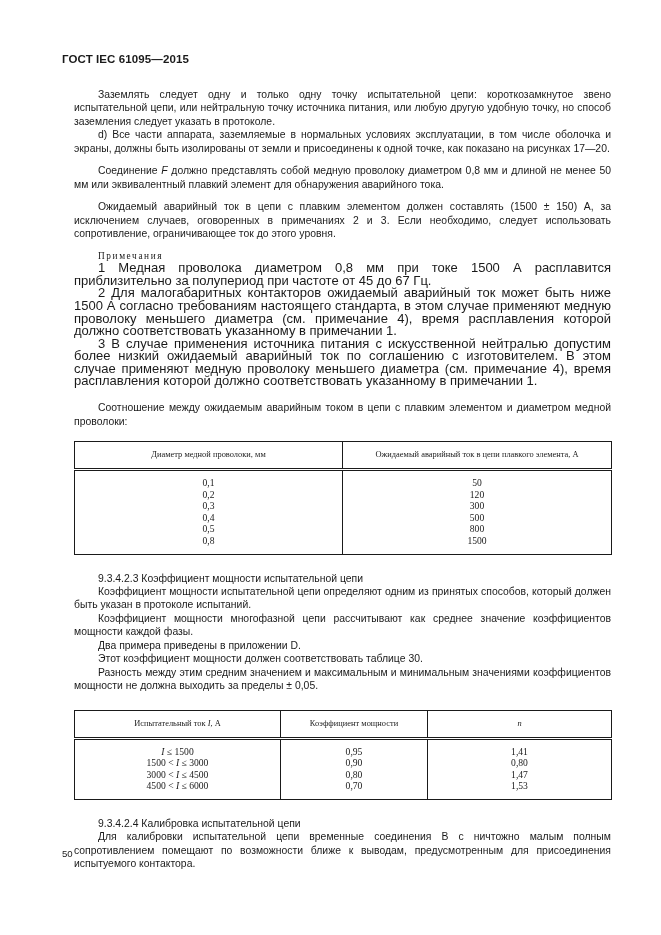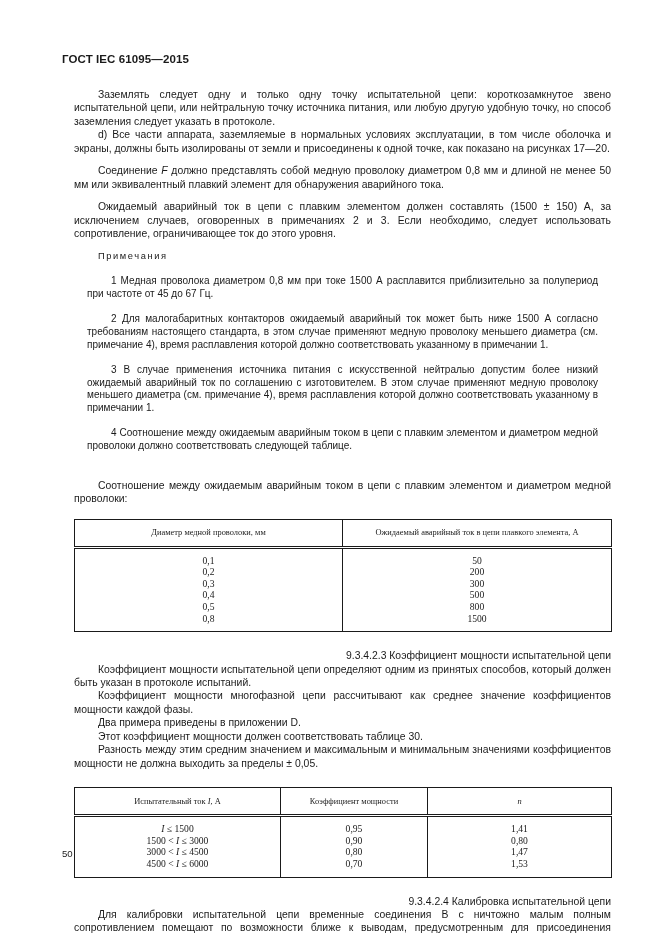--- a/index.html
+++ b/index.html
@@ -51,24 +51,25 @@
     letter-spacing: 0.01px;
   }
 
   
   .notes-title {
     margin: 9px 0 0 0;
     font-size: 9.3px;
     line-height: 12.6px;
     text-indent: 24px;
     letter-spacing: 1.6px;
+    font-family: Liberation Serif, serif;
   }
   p.note-par {
-    margin: 13px;
-    font-size: 10px;
+    margin: 0;
+    font-size: 13px;
     line-height: 12.6px;
     text-align: justify;
     text-indent: 24px;
   }
 
   .gap-sm { height: 9px; }
   .gap-md { height: 13px; }
   .gap-lg { height: 17px; }
 
   
@@ -120,21 +121,20 @@
   .table-caption .tcap-word {
     letter-spacing: 2.1px;
   }
 
   
   .sec-head {
     font-size: 10.4px;
     line-height: 13.45px;
     text-indent: 24px;
     margin: 0;
-    text-align: right;
   }
 
   
   .page-number {
     position: absolute;
     left: 62px;
     top: 848px;
     font-size: 9.6px;
   }
 
@@ -159,21 +159,20 @@
 
     <div class="gap-sm"></div>
 
     <p class="body-par">Ожидаемый аварийный ток в цепи с плавким элементом должен составлять (1500 ± 150) А, за исключением случаев, оговоренных в примечаниях 2 и 3. Если необходимо, следует использовать сопротивление, ограничивающее ток до этого уровня.</p>
 
     <div class="notes-title">Примечания</div>
 
     <p class="note-par">1 Медная проволока диаметром 0,8 мм при токе 1500 А расплавится приблизительно за полупериод при частоте от 45 до 67 Гц.</p>
     <p class="note-par">2 Для малогабаритных контакторов ожидаемый аварийный ток может быть ниже 1500 А согласно требованиям настоящего стандарта, в этом случае применяют медную проволоку меньшего диаметра (см. примечание 4), время расплавления которой должно соответствовать указанному в примечании 1.</p>
     <p class="note-par">3 В случае применения источника питания с искусственной нейтралью допустим более низкий ожидаемый аварийный ток по соглашению с изготовителем. В этом случае применяют медную проволоку меньшего диаметра (см. примечание 4), время расплавления которой должно соответствовать указанному в примечании 1.</p>
-    <p class="note-par">4 Соотношение между ожидаемым аварийным током в цепи с плавким элементом и диаметром медной проволоки должно соответствовать следующей таблице.</p>
 
     <div class="gap-md"></div>
 
     <p class="body-par">Соотношение между ожидаемым аварийным током в цепи с плавким элементом и диаметром медной проволоки:</p>
 
     <div class="gap-md"></div>
 
     <table class="gost-table">
       <colgroup>
         <col style="width:268px">
@@ -193,21 +192,21 @@
                 <span>0,2</span>
                 <span>0,3</span>
                 <span>0,4</span>
                 <span>0,5</span>
                 <span>0,8</span>
               </span>
           </td>
           <td>
             <span class="cellstack">
                 <span>50</span>
-                <span>200</span>
+                <span>120</span>
                 <span>300</span>
                 <span>500</span>
                 <span>800</span>
                 <span>1500</span>
               </span>
           </td>
         </tr>
       </tbody>
     </table>
 

